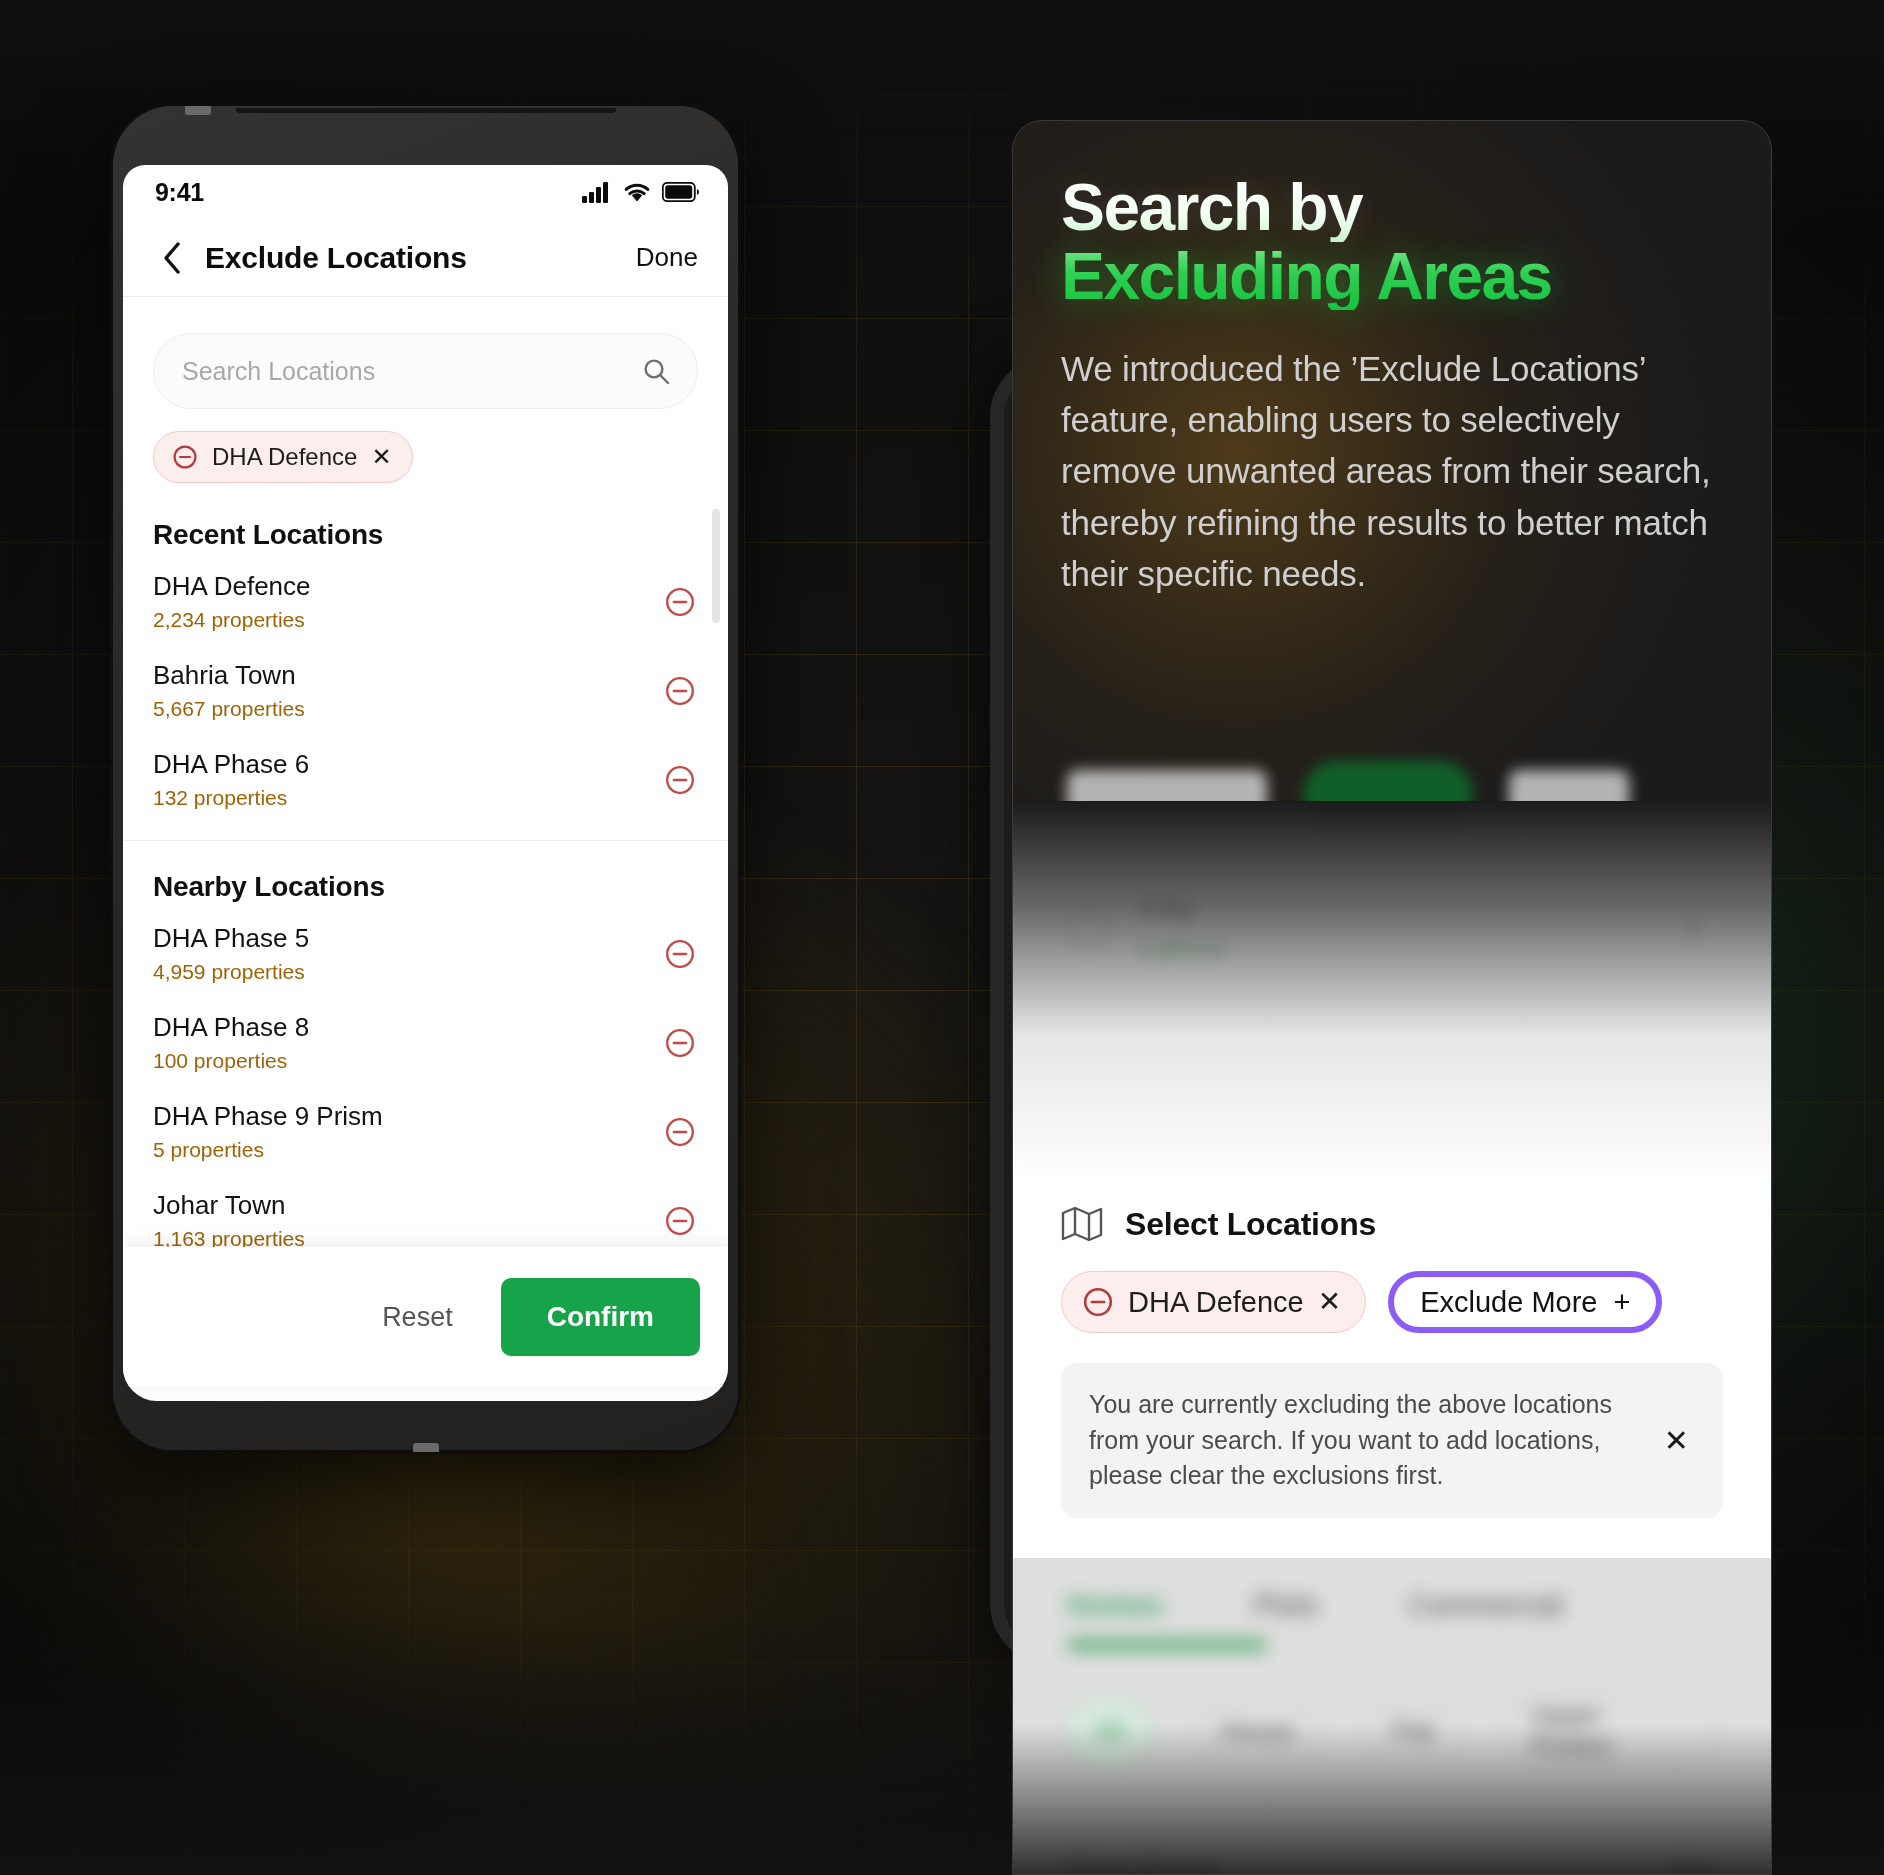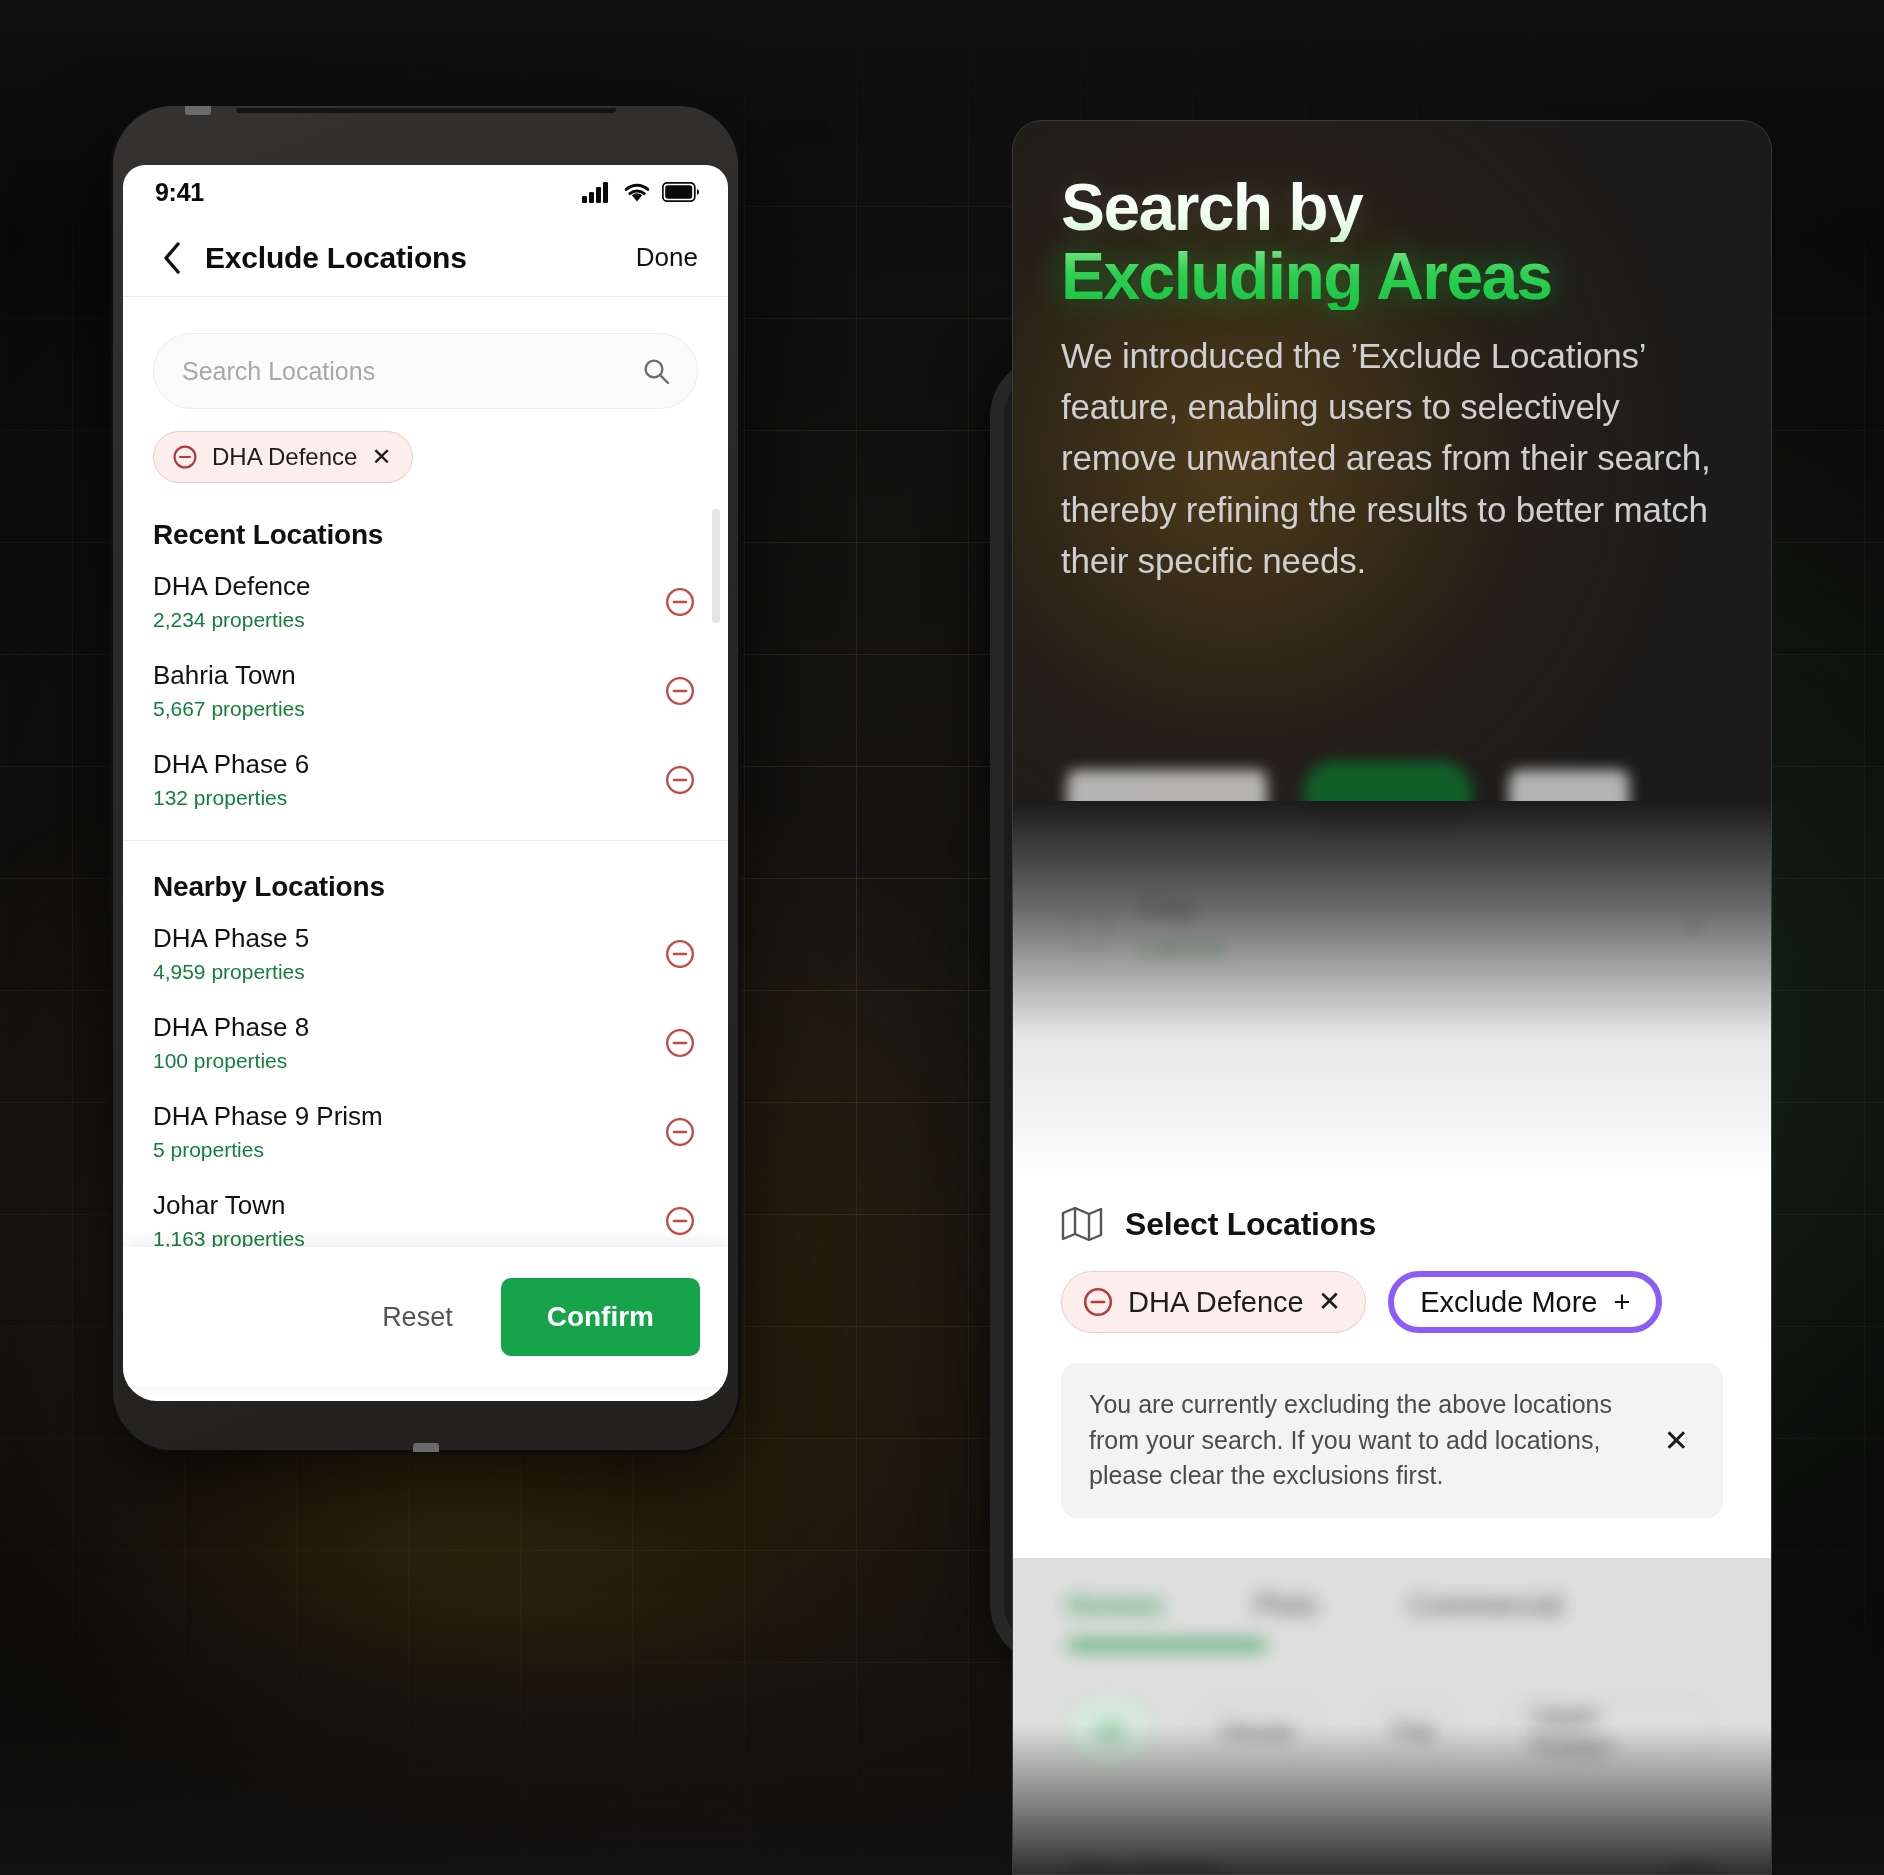--- a/index.html
+++ b/index.html
@@ -205,21 +205,21 @@
     padding: 18px 30px 6px 30px;
     letter-spacing: -0.2px;
   }
   .loc-row {
     display: flex; align-items: center;
     padding: 14px 32px 14px 30px;
     cursor: pointer;
   }
   .loc-texts { flex: 1; }
   .loc-name { font-size: 26px; color: #121212; }
-  .loc-count { font-size: 21px; color: #15803d; margin-top: 6px; }
+  .loc-count { font-size: 21px; color: #a16207; margin-top: 6px; }
   .sec-divider { height: 1px; background: #ececec; margin: 16px 0 0 0; }
 
   .scrollthumb {
     position: absolute;
     right: 8px; top: 8px;
     width: 8px; height: 114px;
     background: #e4e4e4;
     border-radius: 5px;
   }
 
@@ -285,21 +285,21 @@
     text-shadow: 0 0 26px rgba(255,255,255,0.10);
   }
   .card-h1 .l2 {
     display: block;
     background: linear-gradient(180deg, #8ef09b 0%, #35d257 45%, #16c441 100%);
     -webkit-background-clip: text; background-clip: text;
     color: transparent;
     text-shadow: 0 0 34px rgba(34,200,70,0.45);
   }
   .card-p {
-    margin-top: 20px;
+    margin-top: 33px;
     font-size: 35px;
     line-height: 1.46;
     color: #cfcfcf;
     letter-spacing: -0.2px;
   }
 
   
   .mock-screen {
     position: absolute;
     left: 0; right: 0; top: 680px; bottom: 0;

